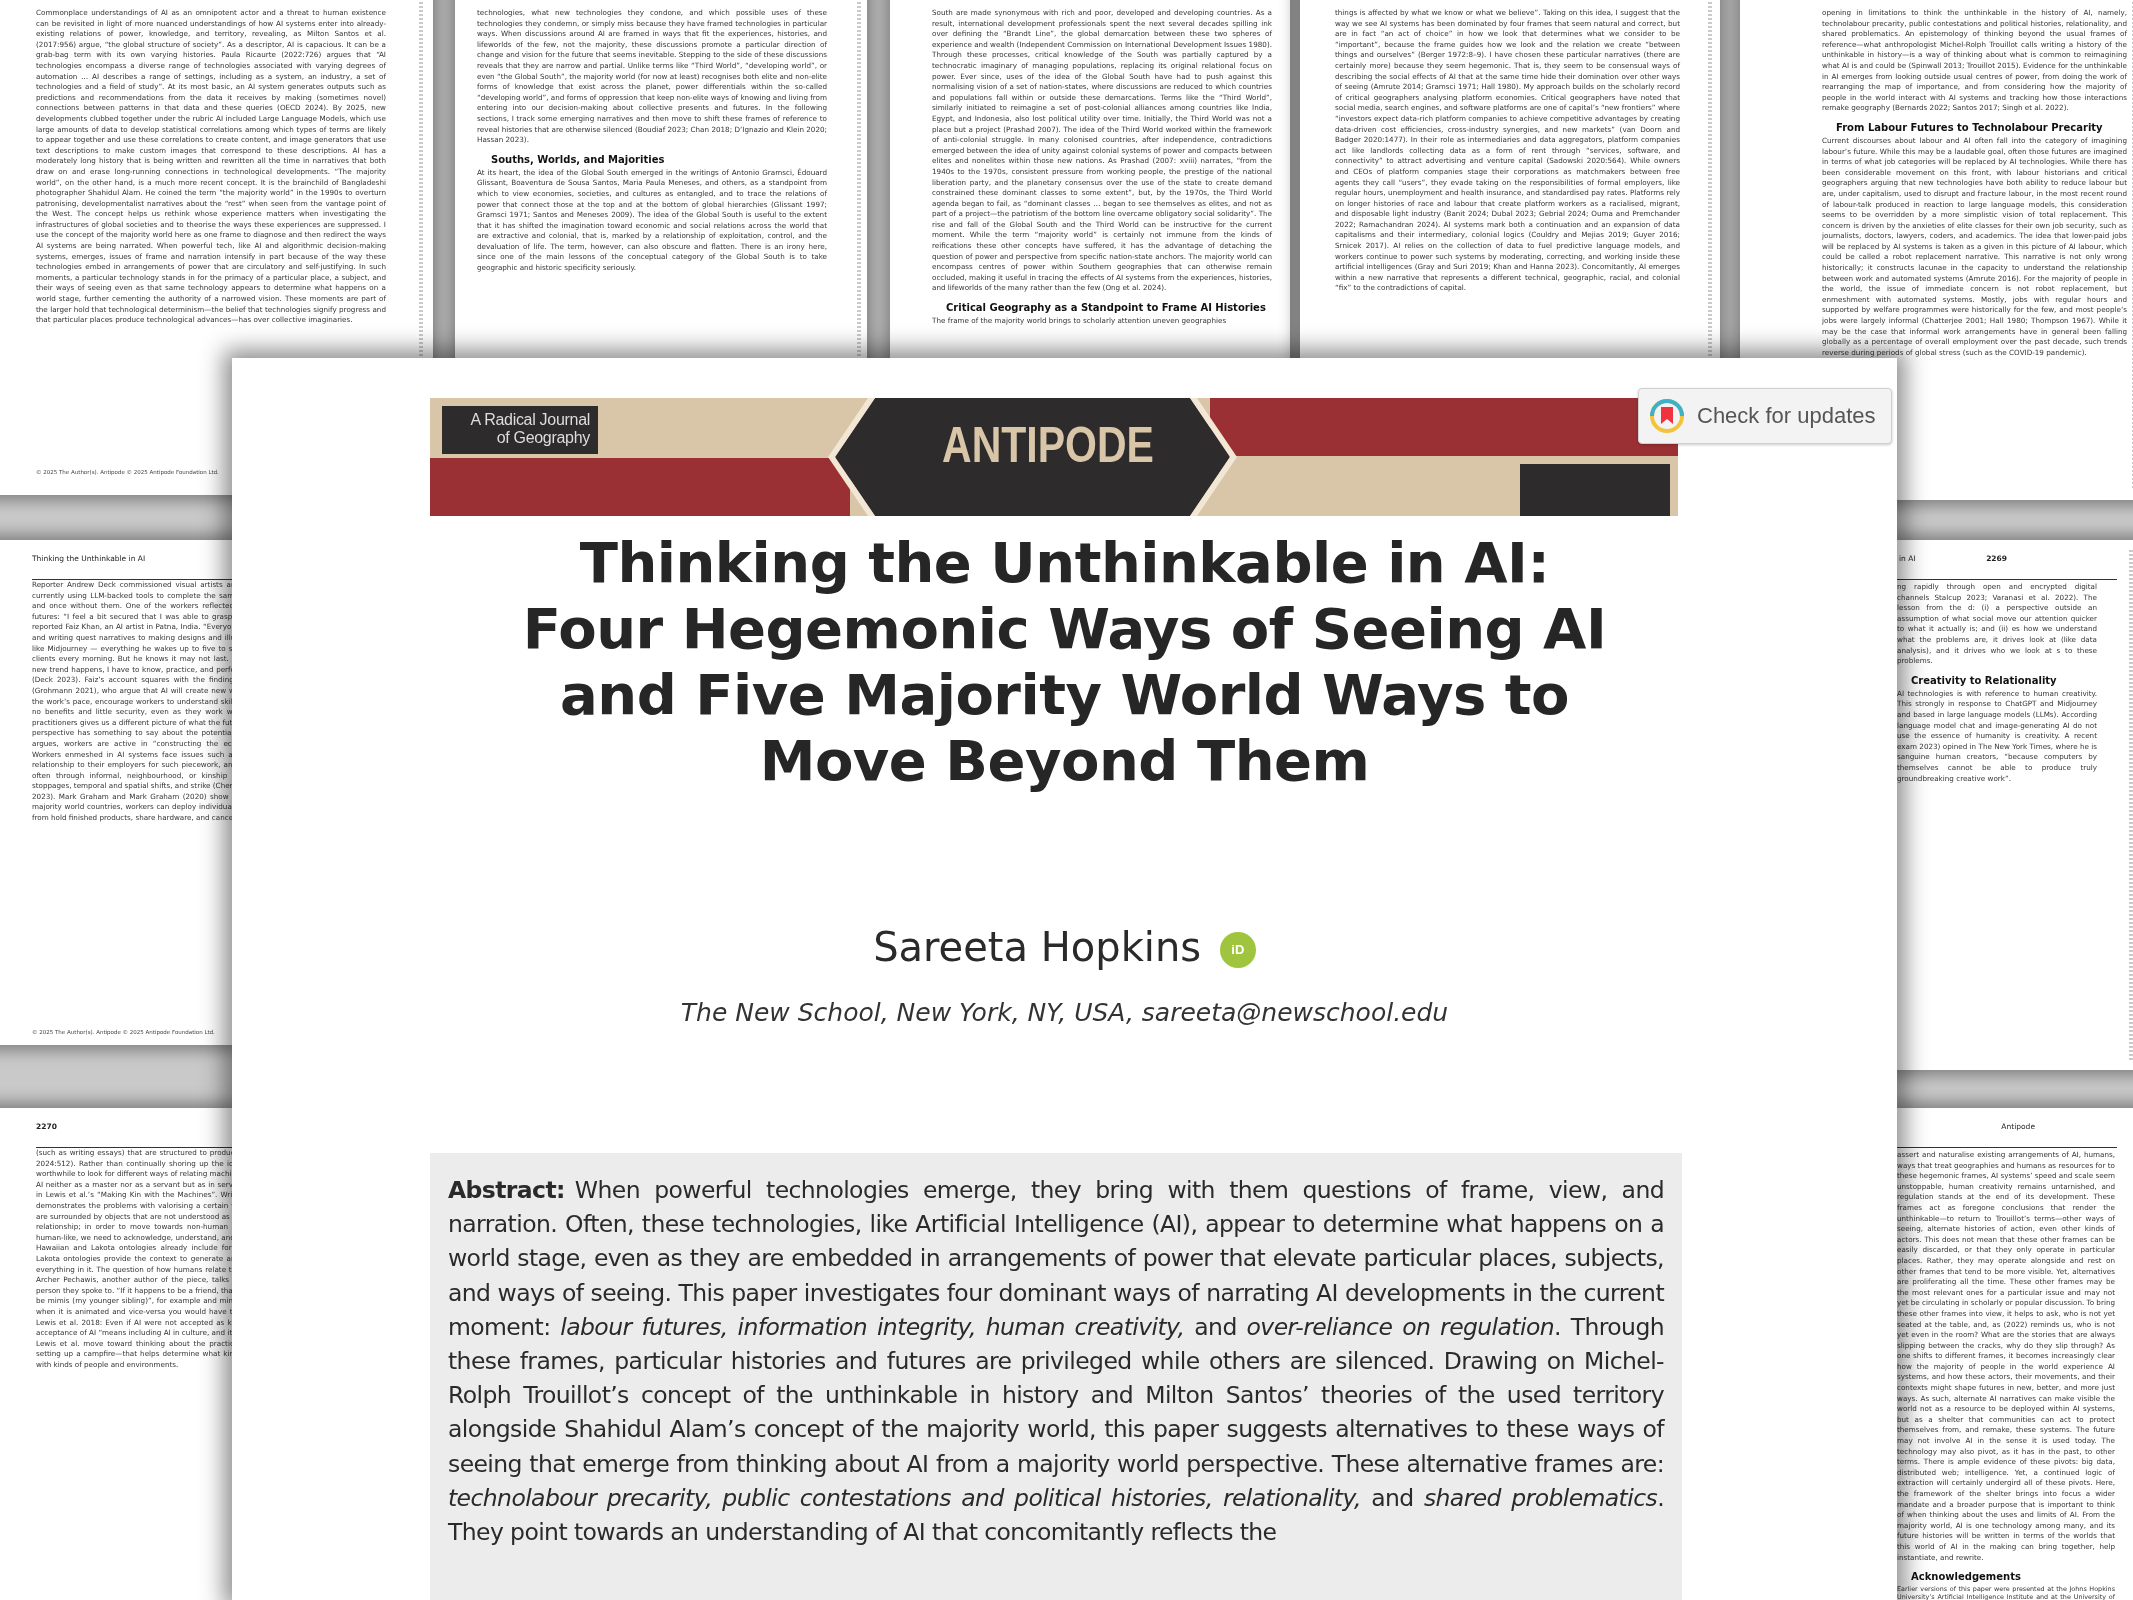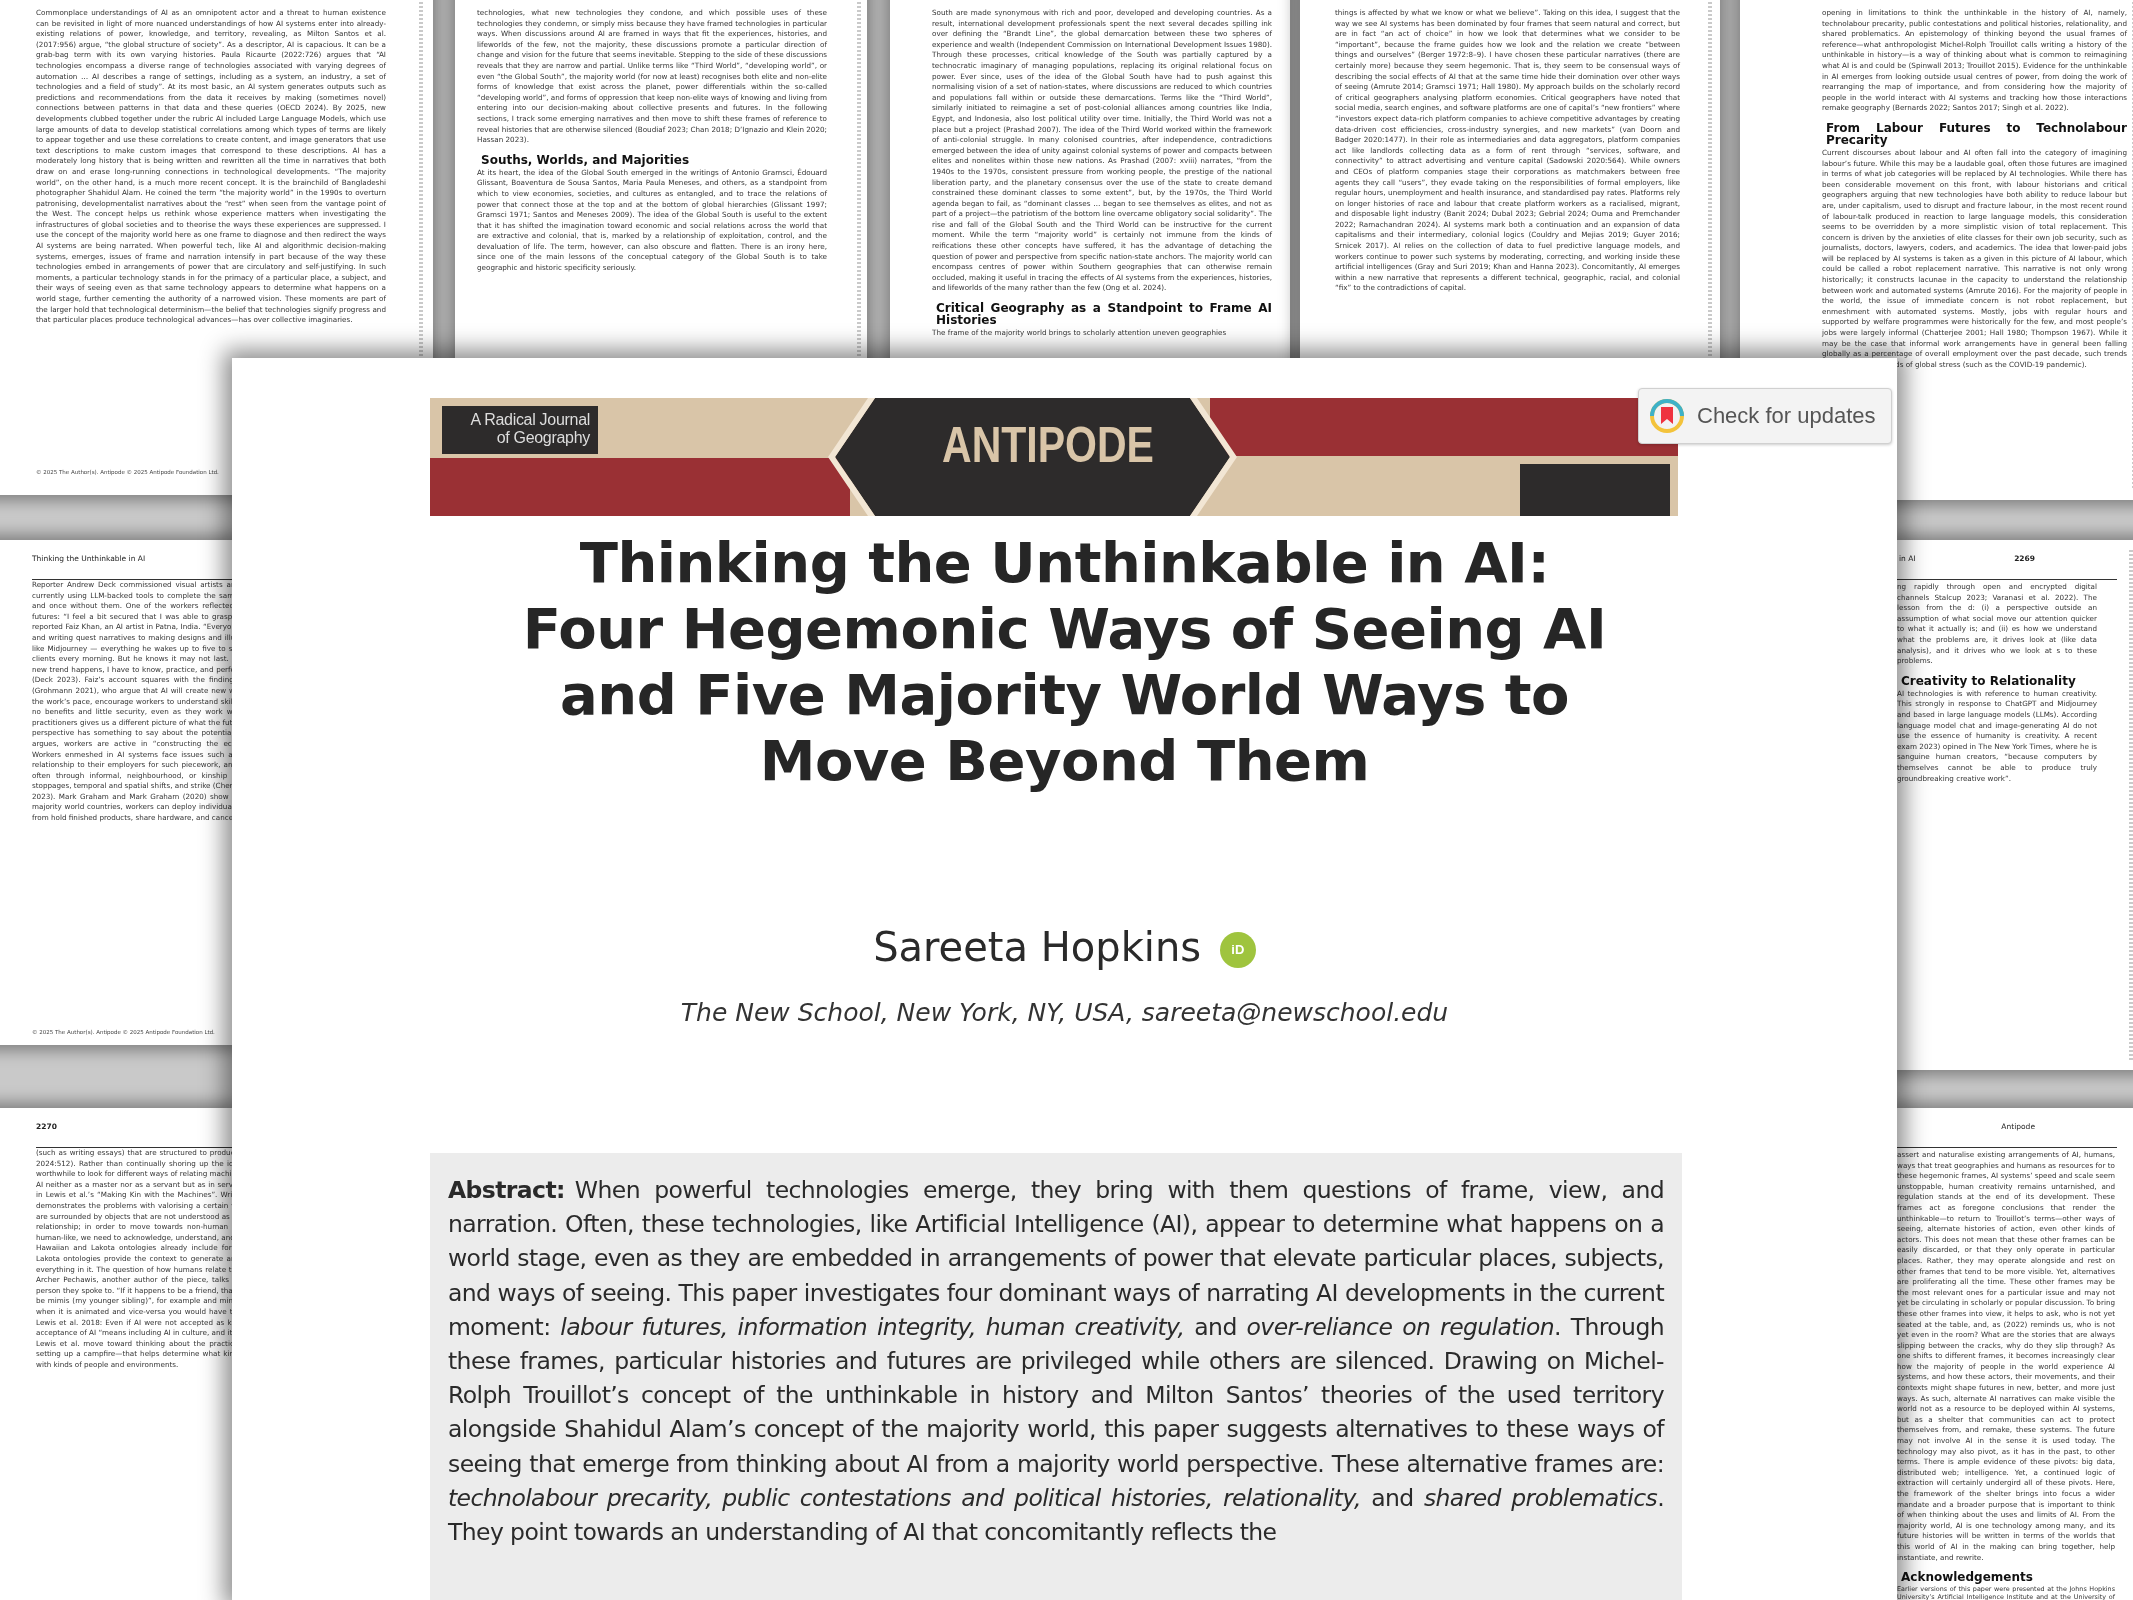--- a/index.html
+++ b/index.html
@@ -10,21 +10,21 @@
   .bg-page {
     position: absolute; background: #fff; overflow: hidden;
     box-shadow: 0 0 14px 6px rgba(0,0,0,0.35);
   }
   .bg-page .pg-text {
     position: absolute; font-family: "DejaVu Sans", sans-serif;
     font-size: 7.2px; line-height: 10.6px; color: #333; text-align: justify;
   }
   .bg-page .pg-heading {
     font-family: "DejaVu Sans", sans-serif; font-weight: bold; color: #111;
-    font-size: 12px; line-height: 12px; margin: 8px 0 2px 4px;
+    font-size: 10px; line-height: 12px; margin: 8px 0 2px 14px;
   }
   .bg-page .pg-header {
     position: absolute; font-size: 7.5px; color: #222;
     border-bottom: 1px solid #333; padding-bottom: 16px;
     display: flex; justify-content: space-between;
   }
   .bg-page .pg-footer { position: absolute; font-size: 5.5px; color: #444; }
   .bg-page .pg-side { position: absolute; top: 10px; width: 4px; bottom: 10px;
     background: repeating-linear-gradient(180deg, #888 0 2px, transparent 2px 4px); opacity: .45; }
 
@@ -131,21 +131,21 @@
   <div class="pg-header" style="left:44px; top:14px; width:220px;">
     <span>Thinking the Unthinkable in AI</span>
   </div>
   <div class="pg-text" style="left:44px; top:40px; width:330px;">Reporter Andrew Deck commissioned visual artists and writers from the majority world currently using LLM-backed tools to complete the same task, once using AI technologies and once without them. One of the workers reflected on their working and its possible futures: “I feel a bit secured that I was able to grasp the technology before too many,” reported Faiz Khan, an AI artist in Patna, India. “Everyone from designing video game plots and writing quest narratives to making designs and illustrations, made largely using tools like Midjourney — everything he wakes up to five to seven new messages from potential clients every morning. But he knows it may not last. “The challenge is that every day a new trend happens, I have to know, practice, and perfect it to be able to sell it”, he said.” (Deck 2023). Faiz’s account squares with the findings of labour and platform scholars (Grohmann 2021), who argue that AI will create new ways of working that both speed up the work’s pace, encourage workers to understand skills, and continue to create jobs with no benefits and little security, even as they work with a single day. Looking at these practitioners gives us a different picture of what the future of work might look like, and this perspective has something to say about the potential, since, as Andrew Herod (2001:1) argues, workers are active in “constructing the economic geography of capitalism”. Workers enmeshed in AI systems face issues such as security, a lack of a predictable relationship to their employers for such piecework, and a lack of basic forms of security, often through informal, neighbourhood, or kinship means, as well as through work stoppages, temporal and spatial shifts, and strike (Chen and Sun 2020; Posada 2022; Qadri 2023). Mark Graham and Mark Graham (2020) show through the case of gig workers in majority world countries, workers can deploy individualised and communal tactics ranging from hold finished products, share hardware, and cancel contracts.</div>
   <div class="pg-footer" style="left:44px; bottom:10px;">© 2025 The Author(s). Antipode © 2025 Antipode Foundation Ltd.</div>
 </div>
 
 <div class="bg-page" style="left:1897px; top:540px; width:260px; height:530px;">
   <div class="pg-header" style="left:-80px; top:14px; width:300px;">
     <span style="padding-left:82px;">in AI</span>
-    <span style="font-weight:bold; margin-right:82px;text-align:right;">2269</span>
+    <span style="font-weight:bold; margin-right:110px;text-align:right;">2269</span>
   </div>
   <div class="pg-text" style="left:0; top:42px; width:200px;">
     <div>ng rapidly through open and encrypted digital channels Stalcup 2023; Varanasi et al. 2022). The lesson from the d: (i) a perspective outside an assumption of what social move our attention quicker to what it actually is; and (ii) es how we understand what the problems are, it drives look at (like data analysis), and it drives who we look at s to these problems.</div>
     <div class="pg-heading">Creativity to Relationality</div>
     <div>AI technologies is with reference to human creativity. This strongly in response to ChatGPT and Midjourney and based in large language models (LLMs). According language model chat and image-generating AI do not use the essence of humanity is creativity. A recent exam 2023) opined in The New York Times, where he is sanguine human creators, “because computers by themselves cannot be able to produce truly groundbreaking creative work”.</div>
   </div>
   <div class="pg-side" style="right:24px;"></div>
 </div>
 
 <div class="bg-page" style="left:-12px; top:1108px; width:245px; height:520px;">

